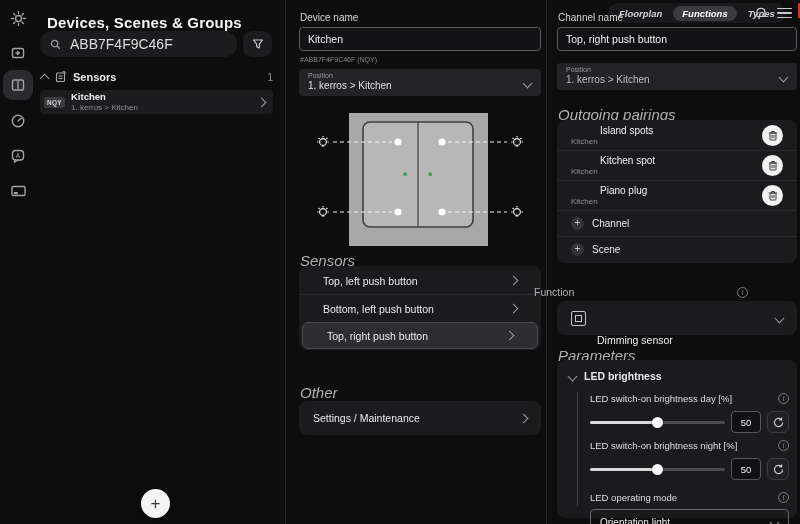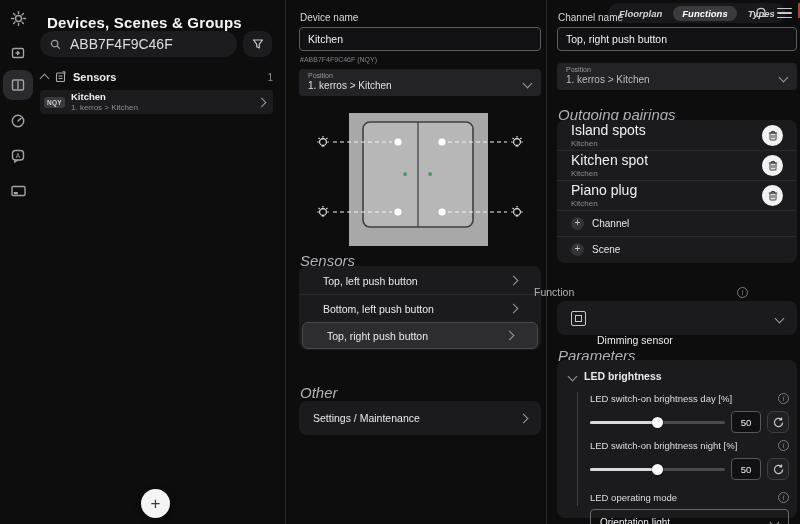--- a/index.html
+++ b/index.html
@@ -66,21 +66,21 @@
   .tab{font-size:9.5px;font-weight:700;color:#d3d3d6;padding:2px 9px;border-radius:8px;cursor:pointer;white-space:nowrap;}
   .tab.active{background:#3b3b3f;color:#ffffff;}
   .iconbtn{position:absolute;background:none;border:none;padding:0;cursor:pointer;display:flex;align-items:center;justify-content:center;}
   .menu-lines{display:flex;flex-direction:column;gap:3px;}
   .menu-lines span{display:block;width:15px;height:1.6px;background:#c9c9cc;border-radius:1px;}
   .red-edge{position:absolute;left:798px;top:3px;width:2px;height:15px;background:#c0392b;}
 
   .pair-row{display:flex;align-items:center;height:29px;padding:0 14px;border-top:1px solid #29292c;}
   .pair-row:first-child{border-top:none;}
   .pair-texts{display:flex;flex-direction:column;line-height:1.2;}
-  .pair-name{font-size:14px;color:#f0f0f1;}
+  .pair-name{font-size:10px;color:#f0f0f1;margin-left:29px;}
   .pair-loc{font-size:8px;color:#8e8e92;}
   .trash-btn{margin-left:auto;width:21px;height:21px;border-radius:50%;background:#f2f2f3;border:none;cursor:pointer;
              display:flex;align-items:center;justify-content:center;padding:0;}
   .add-row{display:flex;align-items:center;gap:8px;height:25px;padding:0 14px;border-top:1px solid #29292c;font-size:10px;color:#e7e7e9;cursor:pointer;}
   .plus-circle{width:13px;height:13px;border-radius:50%;background:#333338;color:#c9c9cc;font-size:10px;line-height:12px;text-align:center;flex:none;}
 
   .fn-card{display:flex;align-items:center;gap:11px;padding:0 14px;height:34px;cursor:pointer;}
   .nested-sq{width:13px;height:13px;border:1.4px solid #c9c9cc;border-radius:2px;display:flex;align-items:center;justify-content:center;flex:none;}
   .nested-sq i{display:block;width:5px;height:5px;border:1.4px solid #c9c9cc;}
   .fn-label{font-size:10.5px;color:#ededef;margin-top:44px;}

